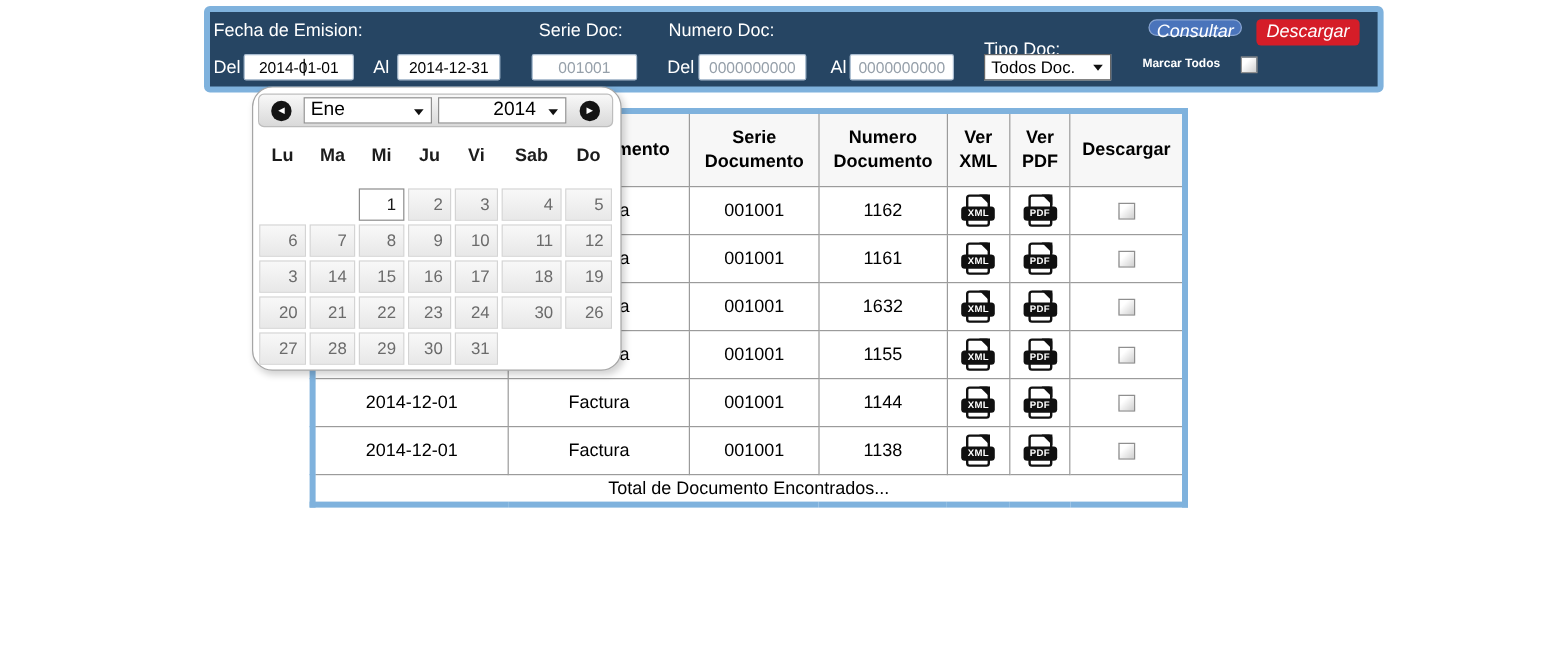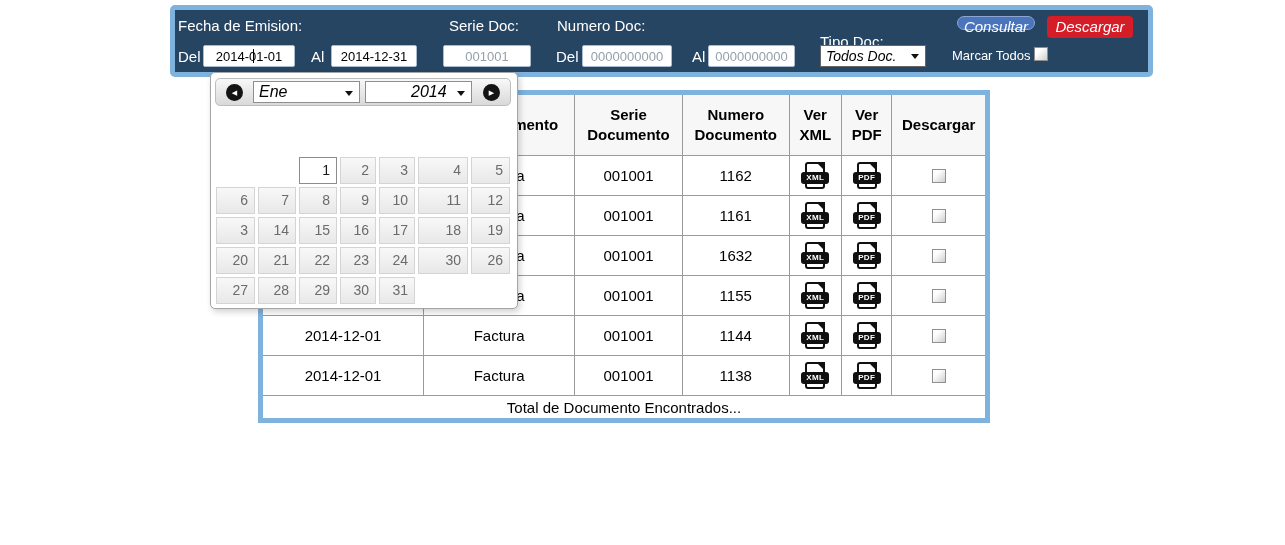--- a/index.html
+++ b/index.html
@@ -8,42 +8,42 @@
     width:1285px; height:545px; position:relative; overflow:hidden;
     font-family:"Liberation Sans", sans-serif;
   }
 
   
   .filter-bar {
     position:absolute; left:170px; top:5px; width:973px; height:62px;
     background:#264563; border:5px solid #7fb2dd; border-radius:5px;
   }
   .fb-label { position:absolute; color:#fff; font-size:15px; white-space:nowrap; }
-  .fb-small { font-size:13px; font-weight:normal; }
+  .fb-small { font-size:10px; font-weight:bold; }
   .fb-input {
     position:absolute; height:22px; box-sizing:border-box;
     border:1px solid #a9bcd0; border-radius:2px; background:#fff;
     font-family:"Liberation Sans", sans-serif; font-size:13px; text-align:center; color:#000;
   }
   .fb-input.gray { color:#96a0aa; }
   .caret { position:absolute; width:1px; height:14px; background:#000; z-index:2; }
   .btn {
     position:absolute; font-style:italic; color:#fff; font-size:15px;
     text-align:center; box-sizing:border-box; cursor:pointer; white-space:nowrap;
   }
   .btn-consultar { left:782px; top:6px; width:78px; height:14px; background:#4a74bb;
     border:1px solid #8aa6d3; border-radius:11px; line-height:19px; }
   .btn-descargar { left:872px; top:6px; width:86px; height:22px; background:#d51d28;
     border:none; border-radius:4px; line-height:22px; }
 
   .dropdown {
     position:absolute; background:#fff; box-sizing:border-box; cursor:pointer;
   }
   .dd-text { display:block; padding-left:5px; line-height:20px; white-space:nowrap;
-    overflow:hidden;font-style:italic; }
+    overflow:hidden; }
   .arr {
     position:absolute; right:6px; top:8px; width:0; height:0;
     border-left:4px solid transparent; border-right:4px solid transparent;
     border-top:5px solid #111;
   }
   .tipo-select { left:645px; top:35px; width:106px; height:22px; border:1px solid #666;
     font-size:14px; color:#000; }
 
   .cbx {
     box-sizing:border-box; width:14px; height:14px;
@@ -78,21 +78,21 @@
     position:absolute; left:0; top:10px; width:28px; height:12px;
     background:#101010; border-radius:3px;
     color:#fff; font-weight:bold; font-size:8px; line-height:12px; text-align:center;
     letter-spacing:0.3px;
   }
   .cbx-cell { margin:0 auto; }
 
   
   .datepicker {
     position:absolute; left:210px; top:72px; width:306px; height:235px;
-    background:#fff; border:1px solid #a5a5a5; border-radius:5px;
+    background:#fff; border:1px solid #a5a5a5; border-radius:17px;
     box-shadow:2px 3px 6px rgba(0,0,0,0.18); z-index:10;
   }
   .dp-header {
     position:absolute; left:4px; top:5px; width:296px; height:28px; box-sizing:border-box;
     background:linear-gradient(#f8f8f8,#d9d9d9); border:1px solid #bdbdbd; border-radius:5px;
   }
   .dp-nav {
     position:absolute; top:5px; width:17px; height:17px; border-radius:50%;
     background:#141414; color:#fff; font-size:7px; line-height:17px; text-align:center;
     cursor:pointer;
@@ -333,20 +333,29 @@
       <span class="dd-text">Ene</span>
       <span class="arr"></span>
     </div>
     <div class="dropdown dp-select dp-year">
       <span class="dd-text">2014</span>
       <span class="arr"></span>
     </div>
     <div class="dp-nav dp-next"><span>▶</span></div>
   </div>
 
+  <div class="dp-weekdays">
+    <div>Lu</div>
+    <div>Ma</div>
+    <div>Mi</div>
+    <div>Ju</div>
+    <div>Vi</div>
+    <div>Sab</div>
+    <div>Do</div>
+  </div>
 
   <div class="dp-grid">
     <div class="day blank"></div>
     <div class="day blank"></div>
     <div class="day selected">1</div>
     <div class="day">2</div>
     <div class="day">3</div>
     <div class="day">4</div>
     <div class="day">5</div>
 

